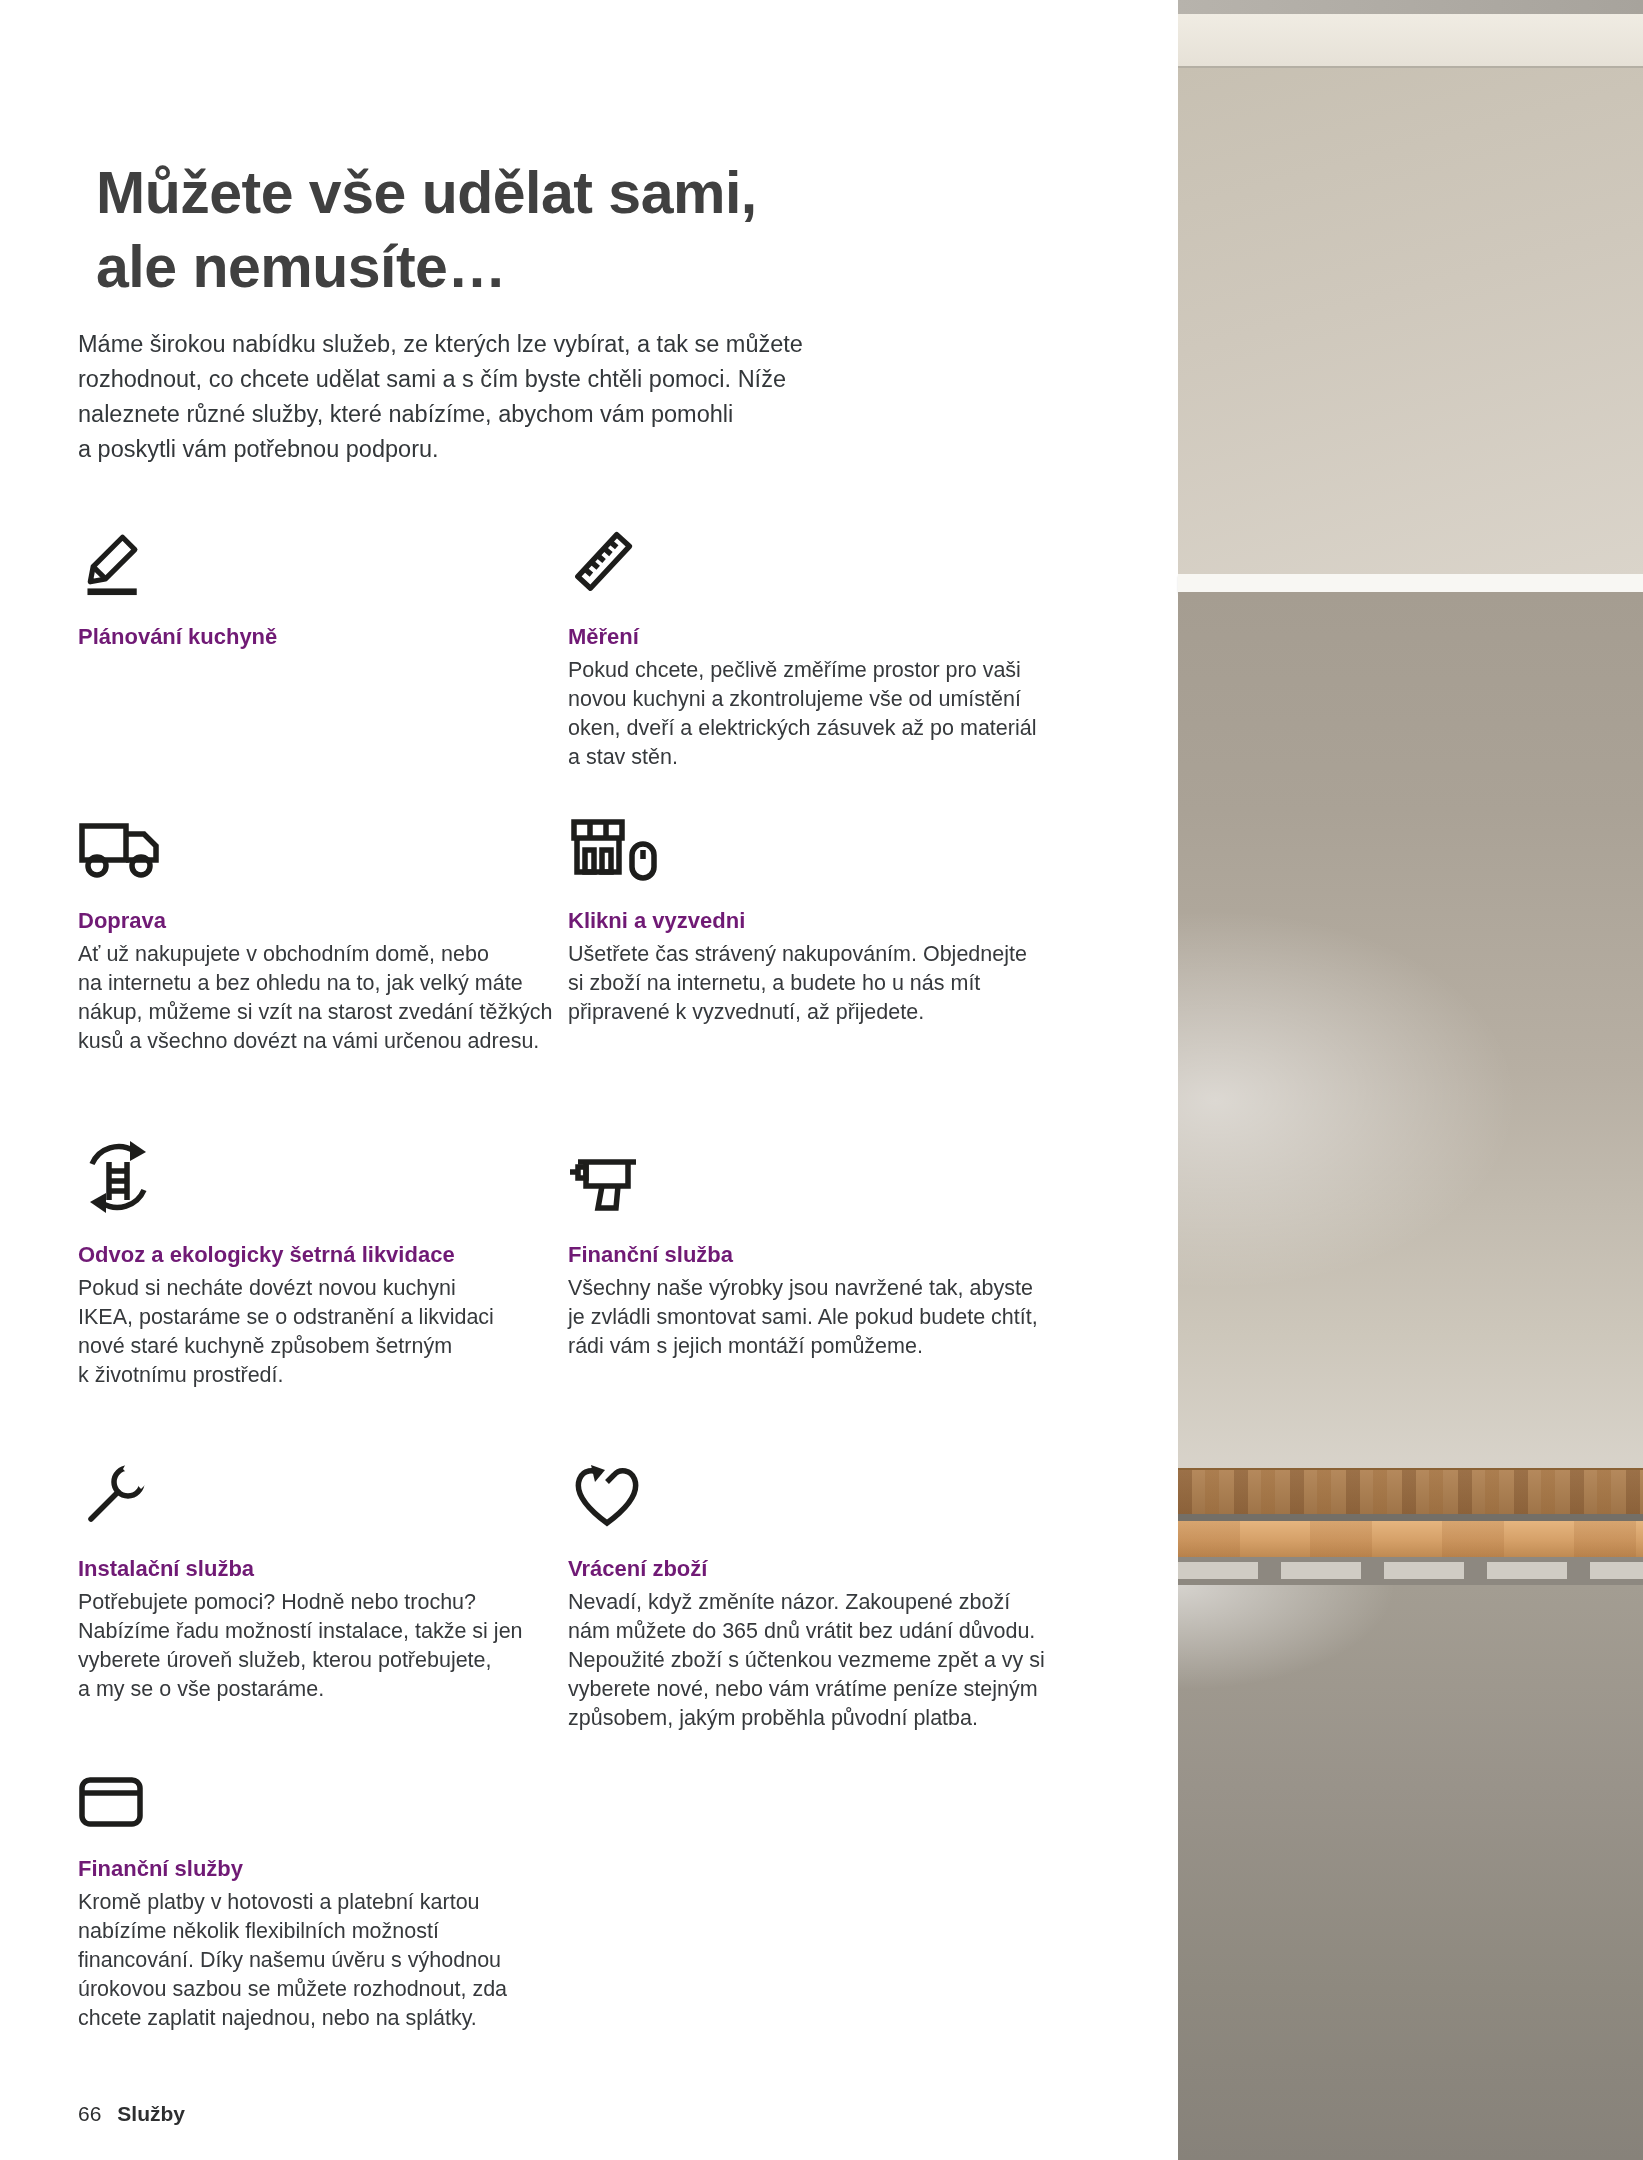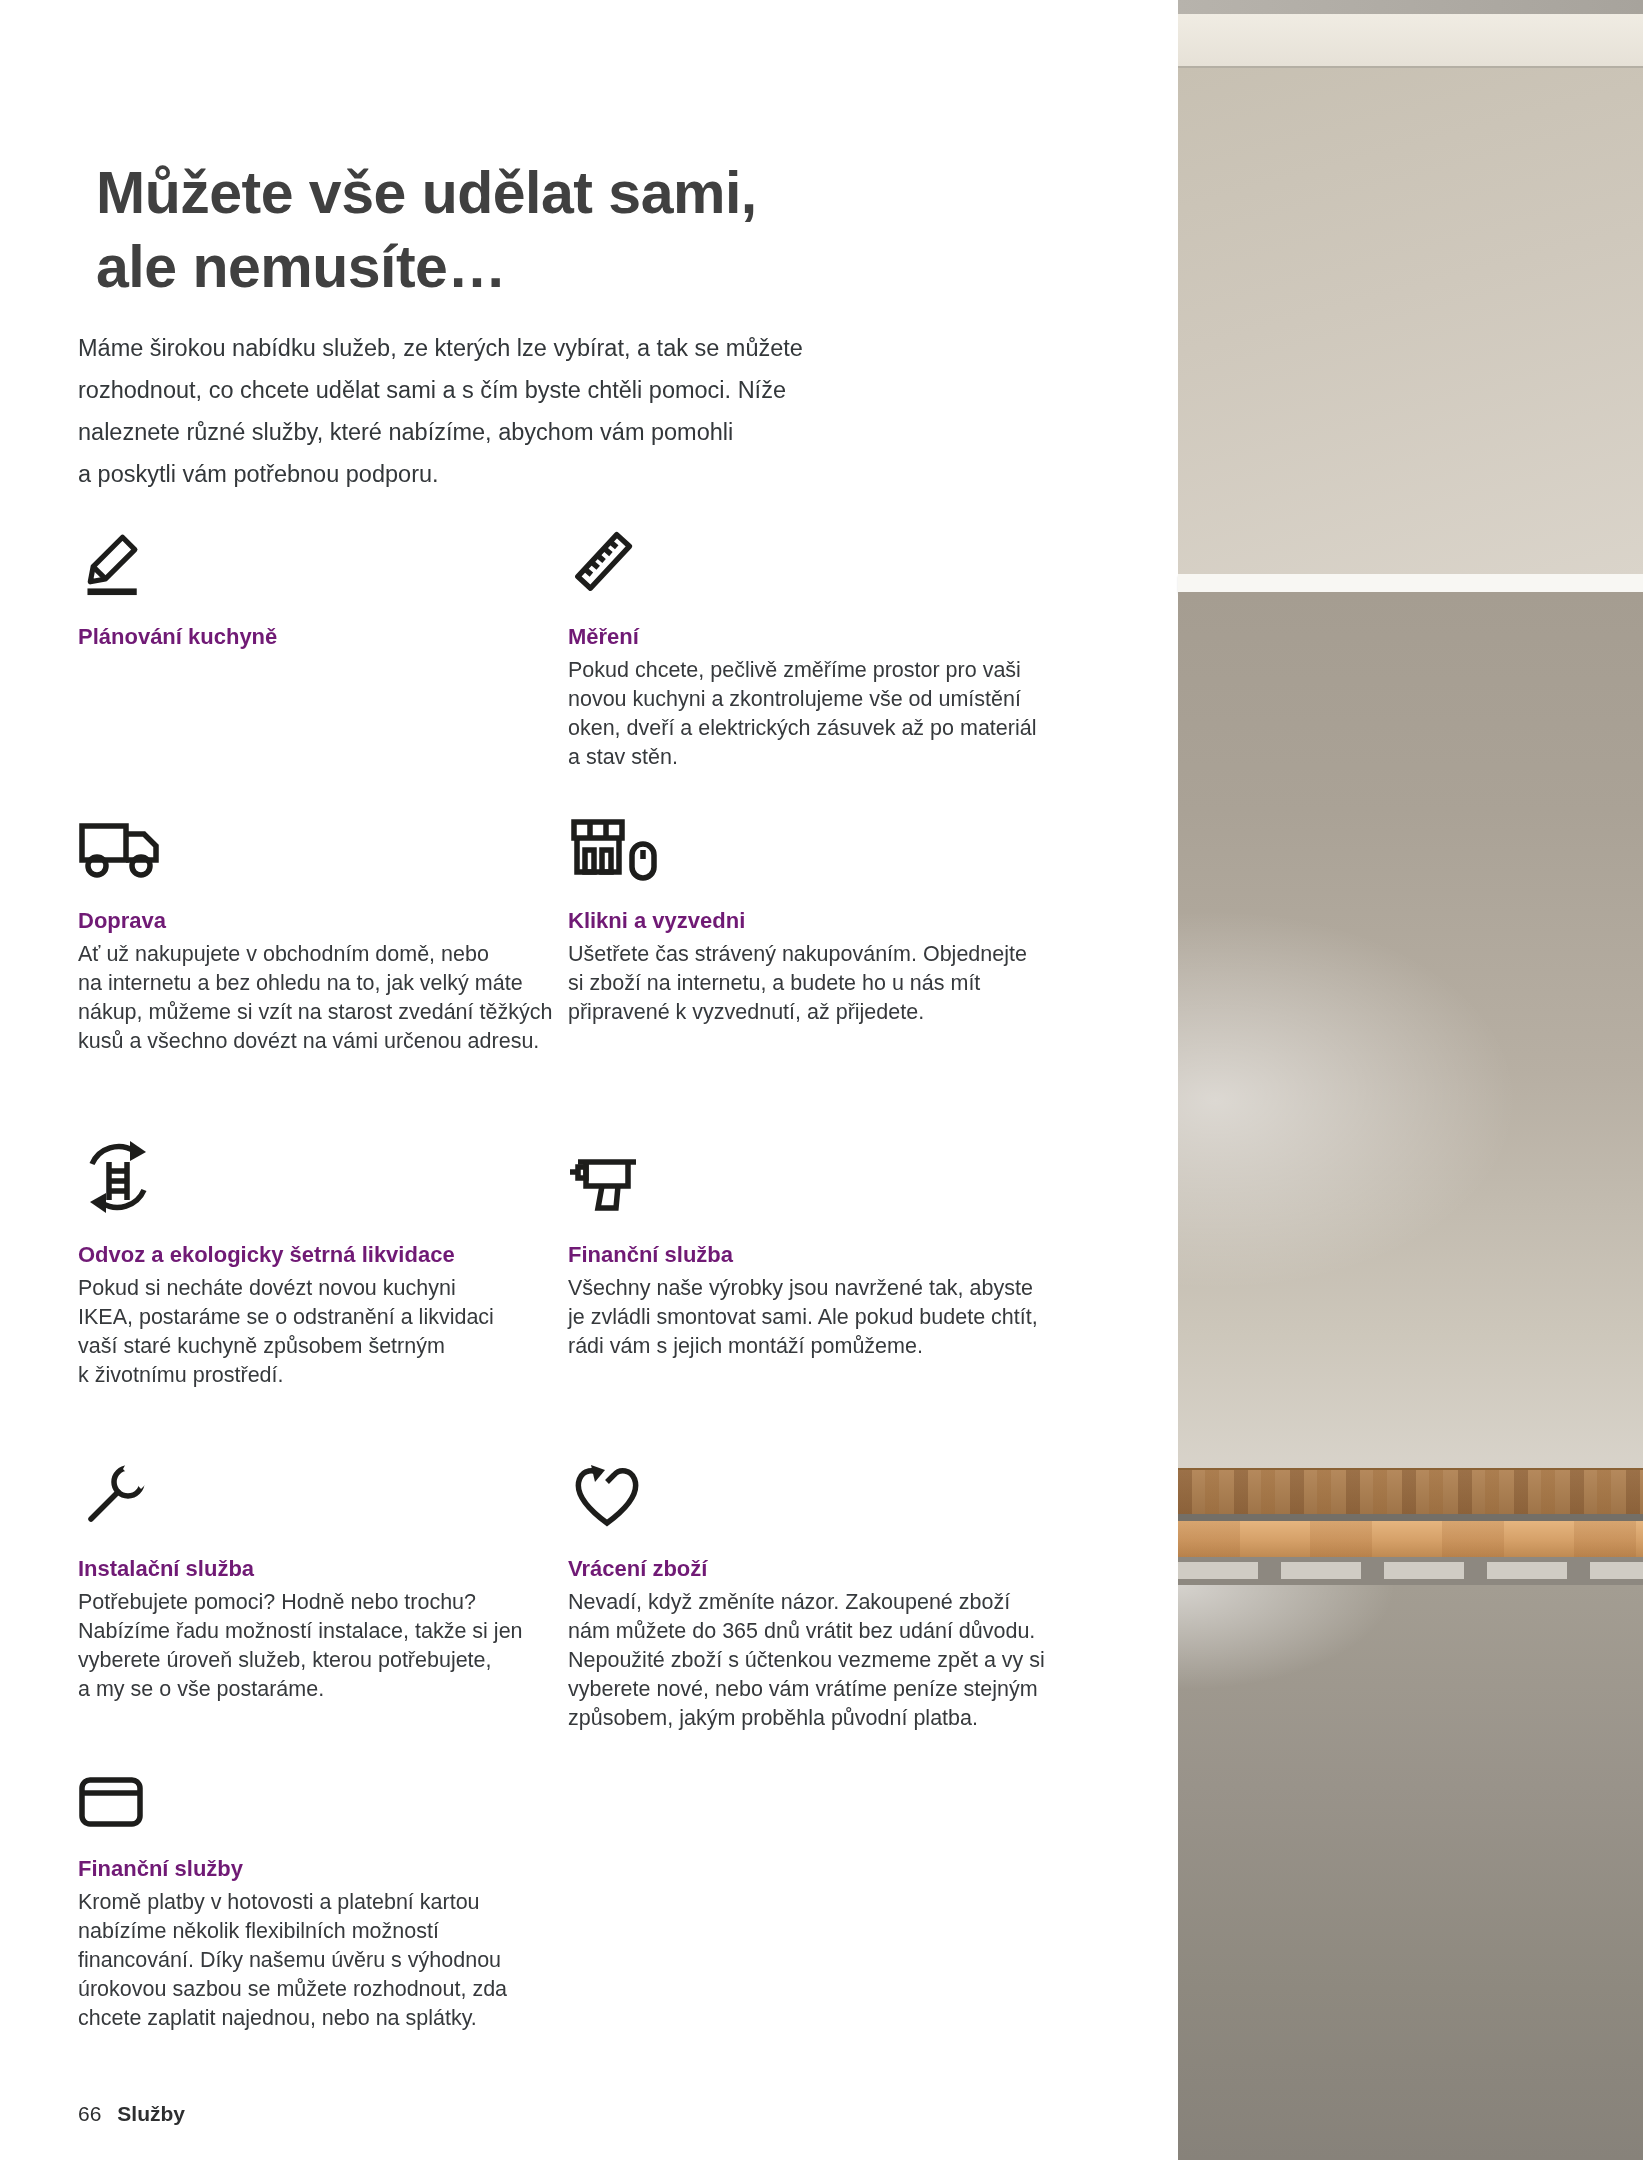--- a/index.html
+++ b/index.html
@@ -9,21 +9,21 @@
     font-family:"Liberation Sans", sans-serif;
     -webkit-font-smoothing:antialiased;
   }
   .page-title{
     position:absolute;left:78px;top:138px;
     font-size:59px;line-height:74px;font-weight:700;
     color:#404040;letter-spacing:-0.5px;white-space:pre-line;margin:18px;
   }
   .intro{
     position:absolute;left:78px;top:327px;width:920px;
-    font-size:23.5px;line-height:42px;color:#33373a;
+    font-size:23.5px;line-height:35px;color:#33373a;
     white-space:pre-line;margin:0;
   }
   .svc{position:absolute;width:505px;}
   .col-l{left:78px;}
   .col-r{left:568px;}
   .row1{top:516px;}
   .row2{top:800px;}
   .row3{top:1134px;}
   .row4{top:1448px;}
   .row5{top:1748px;}
@@ -148,21 +148,21 @@
       <path class="ic" d="M14 28 A29 29 0 0 1 56 15"></path>
       <polygon class="ic-fill" points="52,5 68,16 52,25"></polygon>
       <path class="ic" d="M66 54 A29 29 0 0 1 24 67"></path>
       <polygon class="ic-fill" points="28,57 12,66 28,77"></polygon>
       <path class="ic" d="M31 26 V64 M49 26 V64 M31 35 H49 M31 45 H49 M31 55 H49"></path>
     </svg>
   </div>
   <h3>Odvoz a ekologicky šetrná likvidace</h3>
   <p>Pokud si necháte dovézt novou kuchyni
 IKEA, postaráme se o odstranění a likvidaci
-vaší staré kuchyně způsobem šetrným
+nové staré kuchyně způsobem šetrným
 k životnímu prostředí.</p>
 </section>
 
 <section class="svc col-r row3">
   <div class="icon-wrap">
     <svg width="84" height="74" viewBox="0 0 84 74">
       <path class="ic" d="M10 18 H68" stroke-width="6"></path>
       <path class="ic" d="M18 18 V42 H60 V18"></path>
       <rect class="ic" x="10" y="23" width="8" height="11"></rect>
       <path class="ic" d="M2 28 H10" stroke-width="6"></path>

